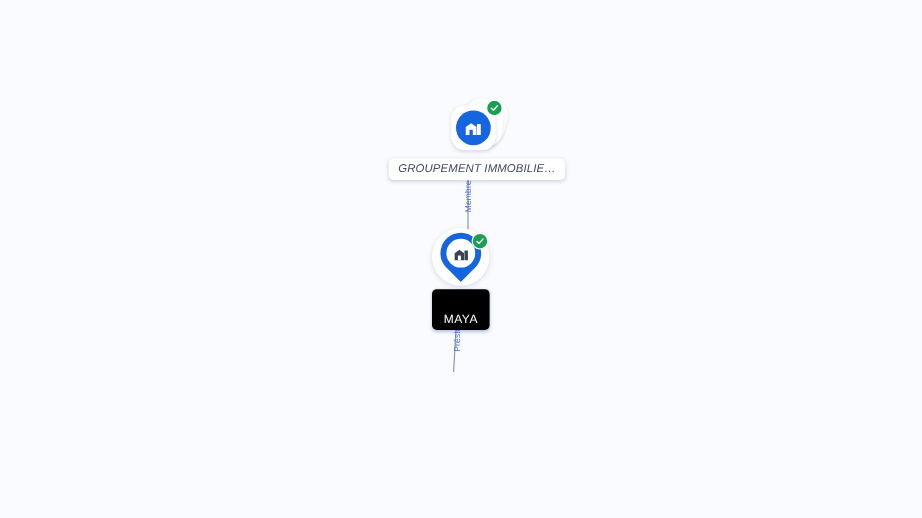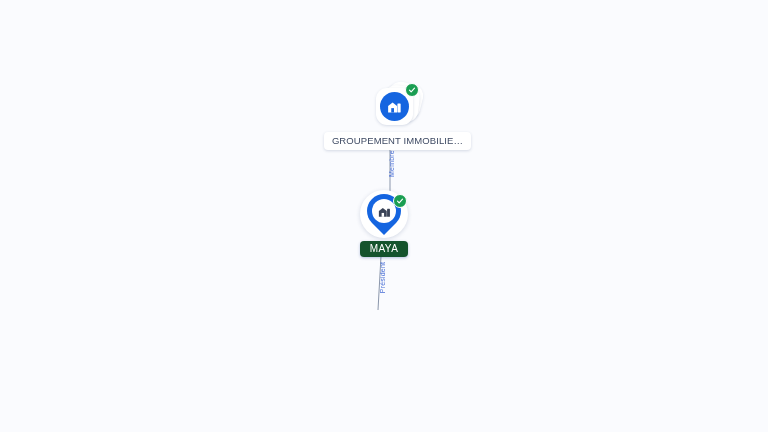--- a/index.html
+++ b/index.html
@@ -127,20 +127,21 @@
     border-radius: 4px;
     box-shadow: 0 1px 3px rgba(40,60,110,0.18);
     padding: 3px 8px 4px 8px;
     font-size: 9.5px;
     color: #3e4a63;
     white-space: nowrap;
     max-width: 133px;
     overflow: hidden;
     text-overflow: ellipsis;
     text-align: center;
+    font-style: italic;
   }
   .node-group .node-label {
     letter-spacing: .1px;
   }
 
   
   .node-company {
     left: 356px;
     top: 190px;
     width: 56px;
@@ -174,24 +175,24 @@
     background: #ffffff;
     display: flex;
     align-items: center;
     justify-content: center;
   }
   .pin-check {
     right: 3px; top: 4px;
   }
   .badge-label {
     margin-top: -1px;
-    background: #14532d;
+    background: #000000;
     color: #ffffff;
     border-radius: 4px;
-    padding: 2px 10px 3px 10px;
+    padding: 20px 10px 3px 10px;
     font-size: 10px;
     font-weight: 400;
     letter-spacing: .4px;
     box-shadow: 0 1px 3px rgba(20,60,150,0.3);
     white-space: nowrap;
   }
 
   
   .node-person {
     left: 313px;

